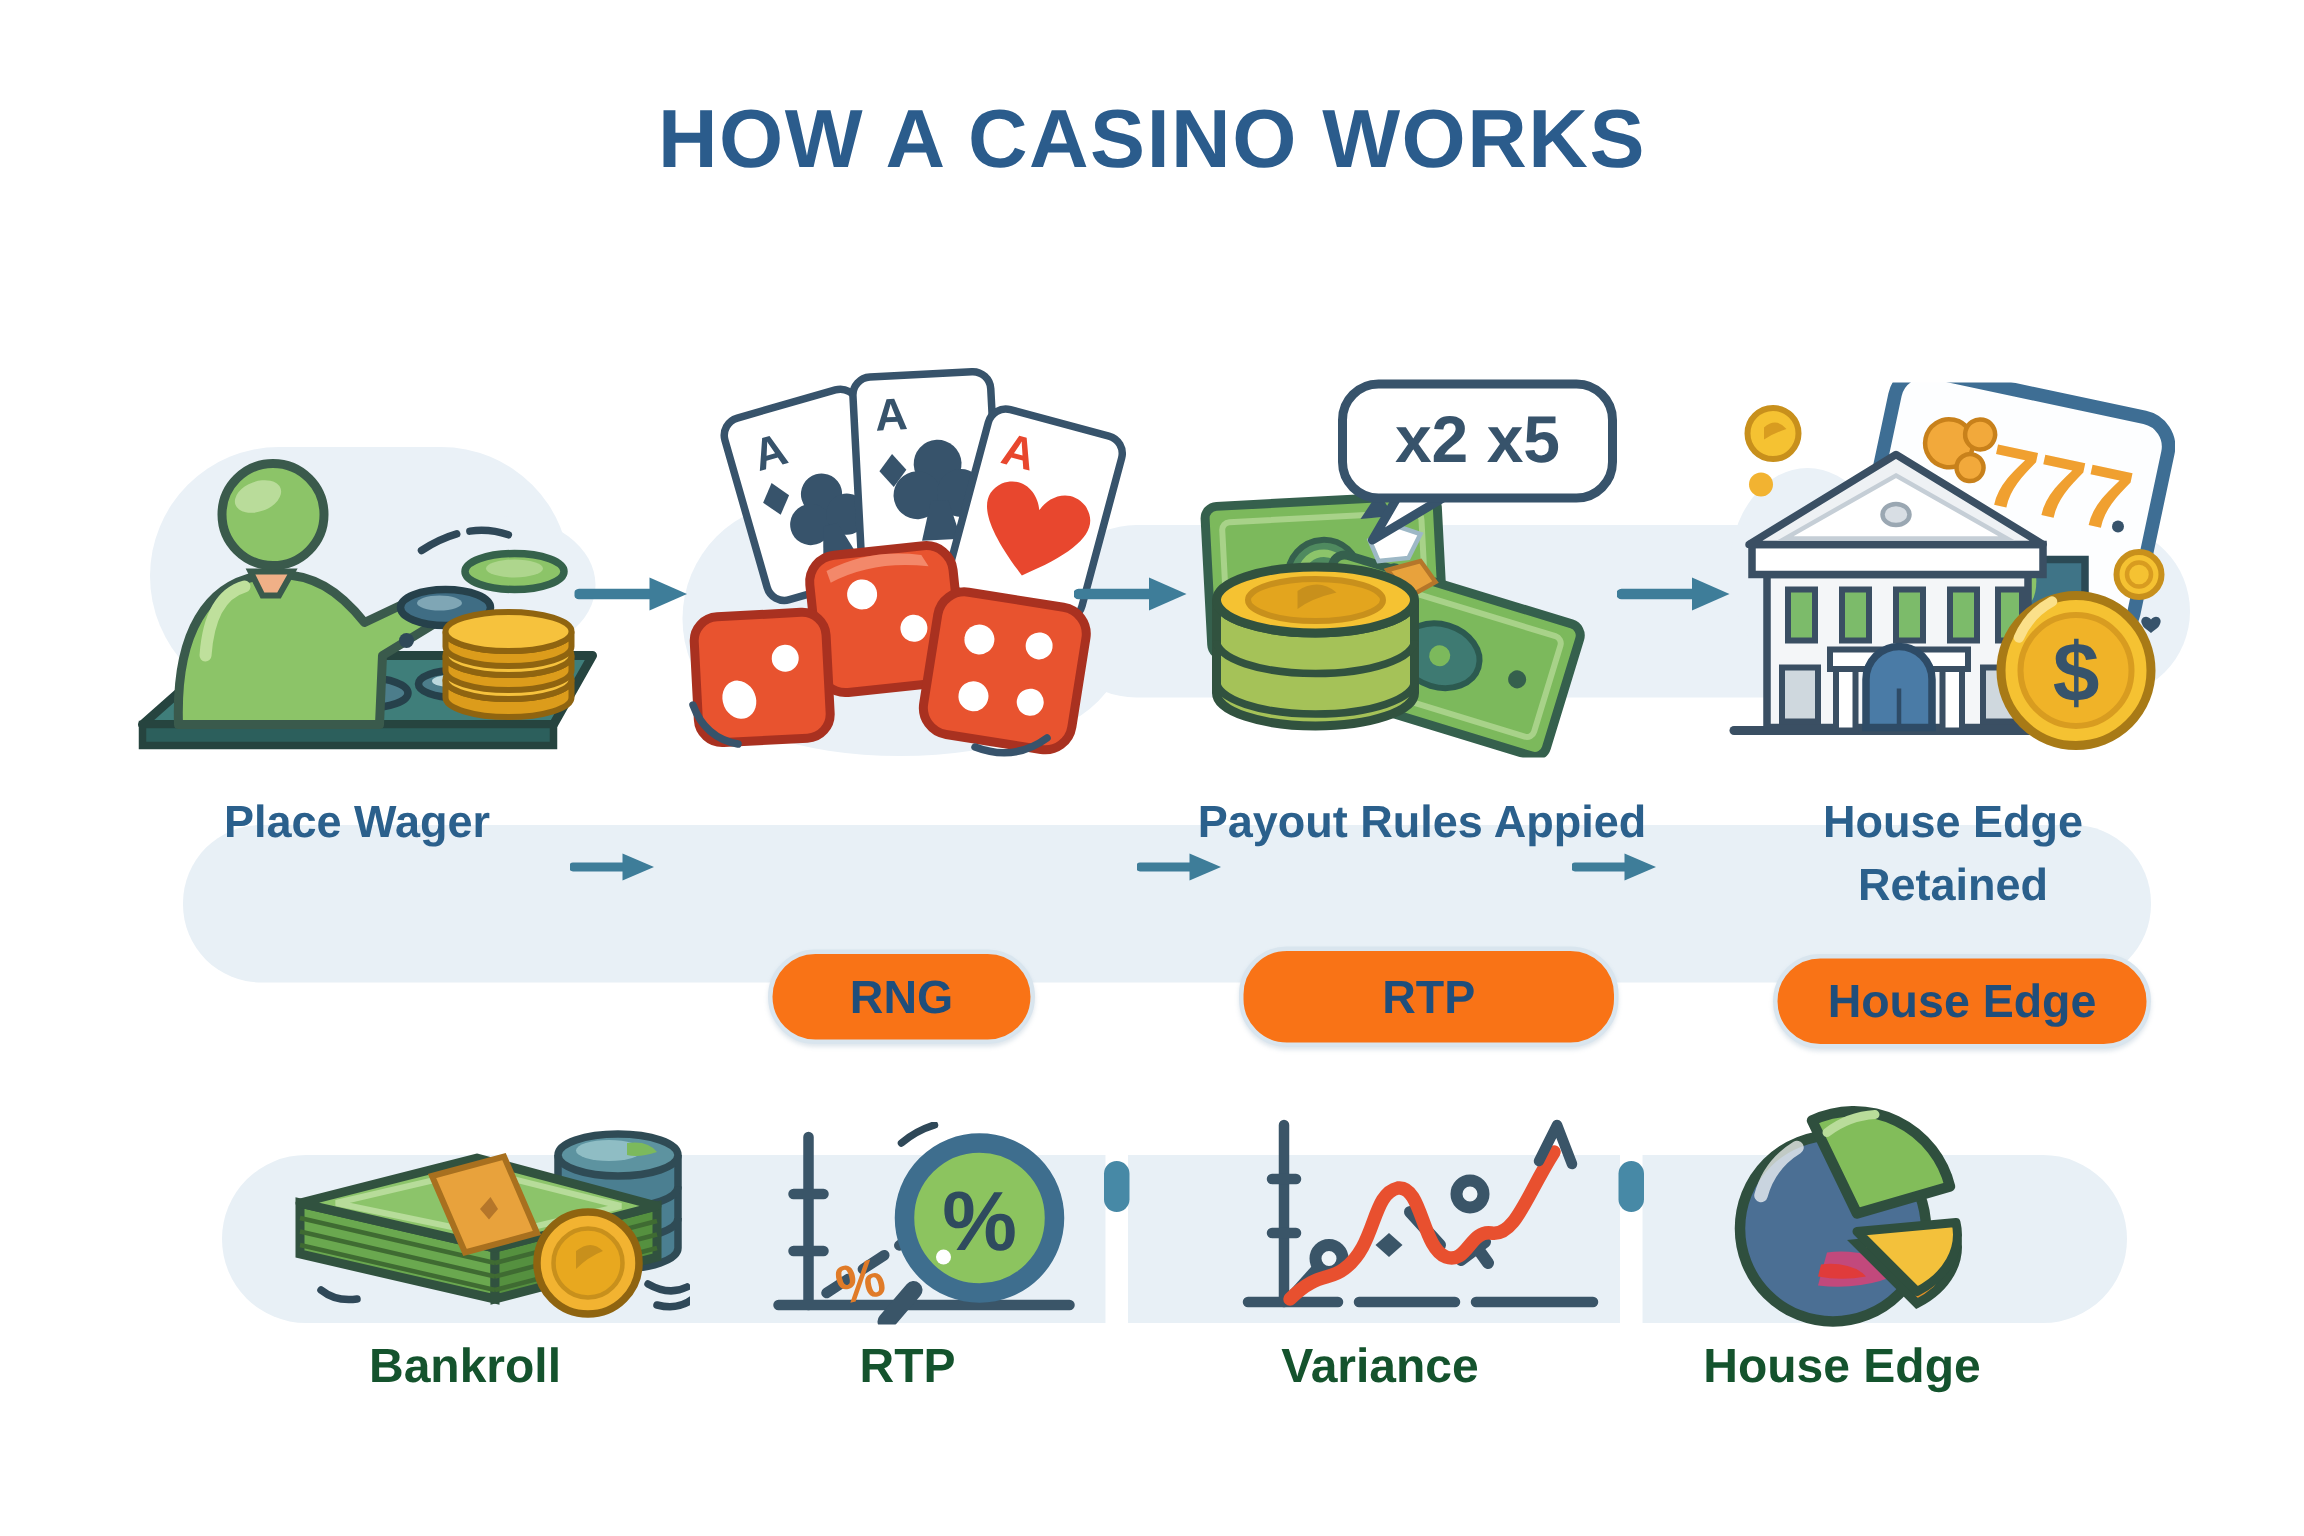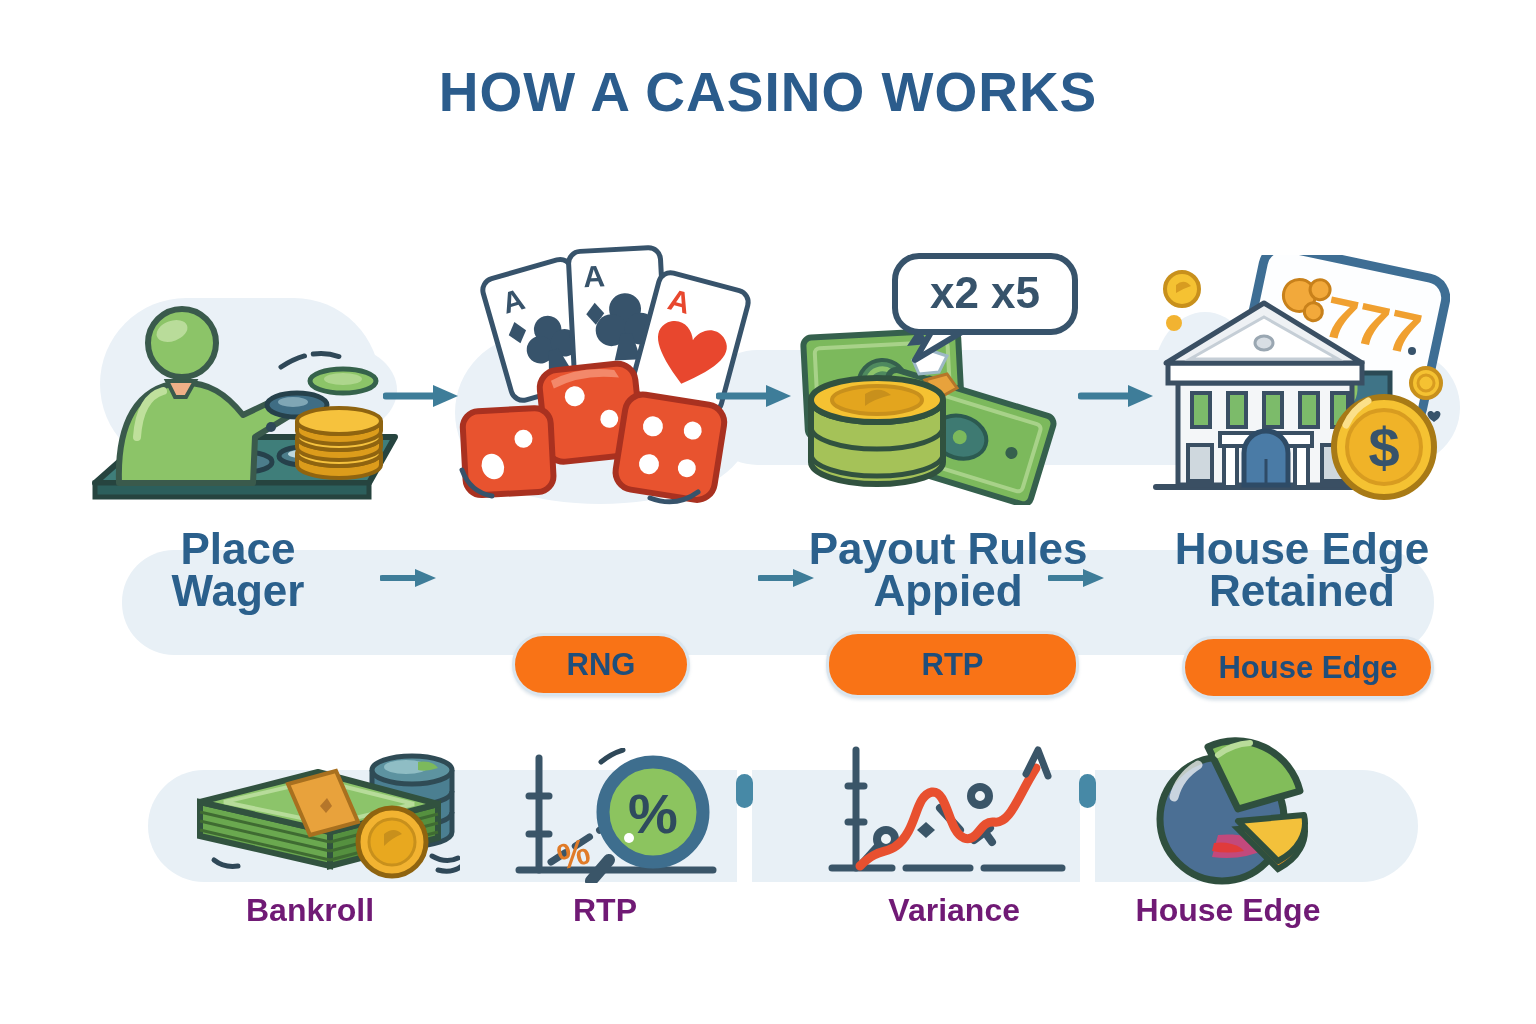--- a/index.html
+++ b/index.html
@@ -8,30 +8,30 @@
     font-family:"Liberation Sans",sans-serif;
   }
   .abs{position:absolute;}
   #title{
     top:60px;left:0;width:1536px;text-align:center;
     font-size:55px;font-weight:800;letter-spacing:1px;color:#2b5c8c;
   }
   .blob{background:#eaf1f7;border-radius:90px;}
   .band{background:#e8f0f6;}
   .step-label{
-    top:528px;text-align:center;font-size:44px;line-height:42px;font-weight:700;color:#2b608c;
+    top:528px;text-align:center;font-size:30px;line-height:42px;font-weight:700;color:#2b608c;
   }
   .tag-pill{
     background:#f97316;border:3px solid #d9e5ee;border-radius:32px;
     display:flex;align-items:center;justify-content:center;
     font-size:31px;font-weight:700;color:#1f4e7b;
     box-shadow:0 2px 3px rgba(130,160,185,.25);
   }
   .concept-label{
-    top:892px;text-align:center;font-size:32px;font-weight:700;color:#701a75;
+    top:892px;text-align:center;font-size:32px;font-weight:700;color:#14532d;
   }
   .divider-gap{background:#ffffff;}
   .divider-pill{background:#4789a6;border-radius:9px;}
   svg text{font-family:"Liberation Sans",sans-serif;}
   .arrow-lg line{stroke:#3e7d99;stroke-width:7;stroke-linecap:round;}
   .arrow-lg path{fill:#3e7d99;}
   .arrow-sm line{stroke:#3e7d99;stroke-width:6;stroke-linecap:round;}
   .arrow-sm path{fill:#3e7d99;}
 </style>
 </head>
@@ -363,16 +363,16 @@
       <path d="M68 28 a58 58 0 0 1 32 -12" stroke="#b9dc9a" stroke-width="6" fill="none" stroke-linecap="round"></path>
     </g>
     <g transform="translate(14,10)">
       <path d="M84 84 L150 78 A62 46 0 0 1 124 124 Z" fill="#e09026" stroke="#2f4f3e" stroke-width="6"></path>
       <path d="M84 76 L150 70 A62 46 0 0 1 124 116 Z" fill="#f3c13b" stroke="#2f4f3e" stroke-width="6" stroke-linejoin="round"></path>
     </g>
   </svg>
 
   <div class="abs concept-label" style="left:210px;width:200px;">Bankroll</div>
   <div class="abs concept-label" style="left:505px;width:200px;">RTP</div>
-  <div class="abs concept-label" style="left:820px;width:200px;text-align:right;">Variance</div>
+  <div class="abs concept-label" style="left:820px;width:200px;">Variance</div>
   <div class="abs concept-label" style="left:1103px;width:250px;">House Edge</div>
 
 </div>
 
 </body></html>

